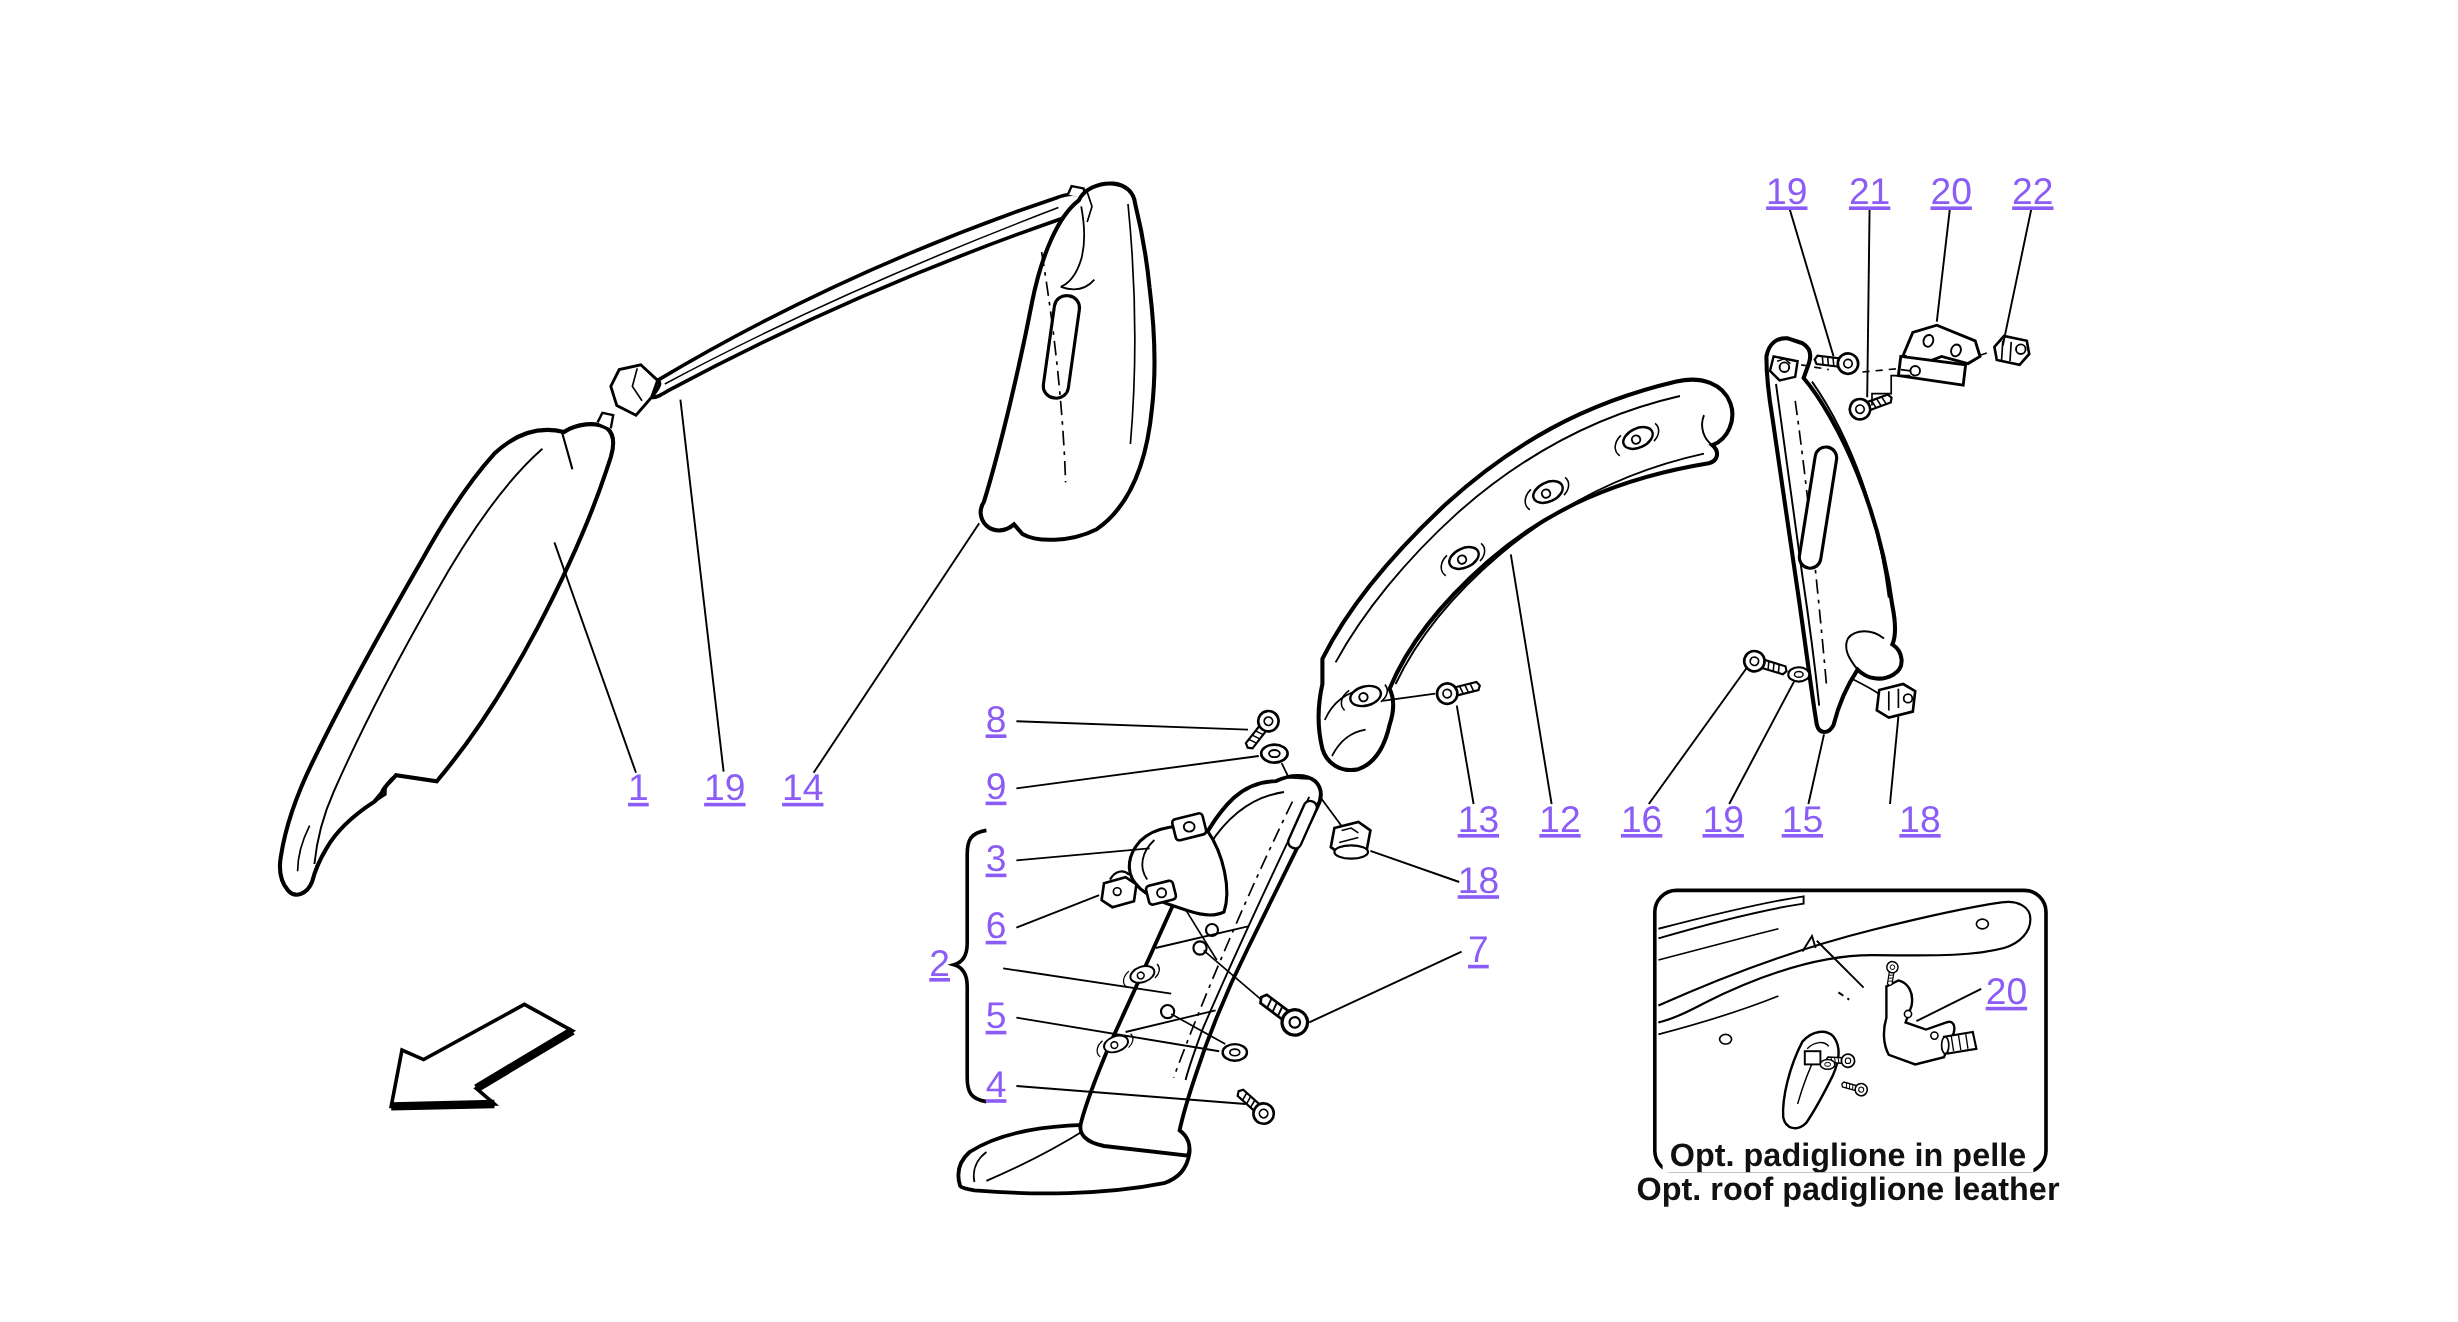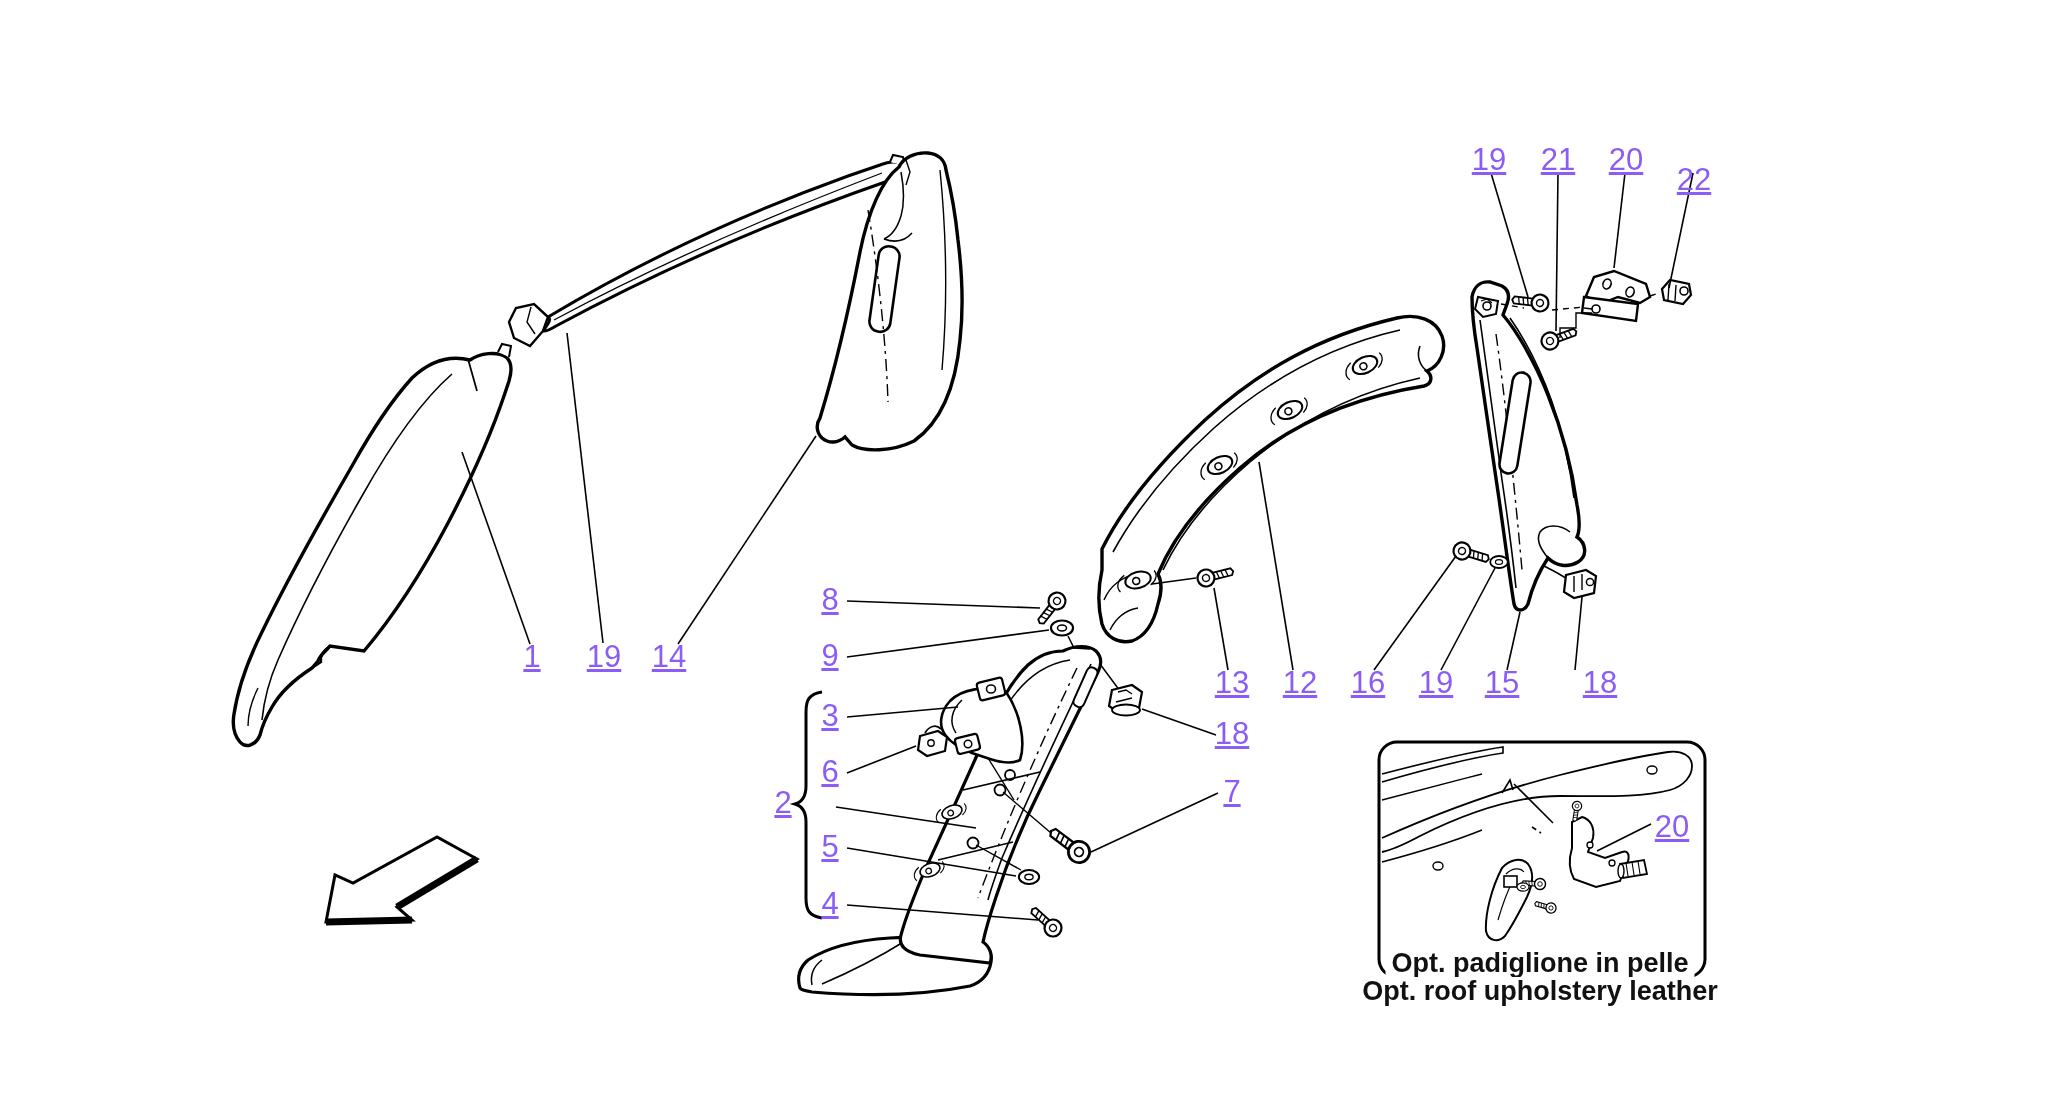--- a/index.html
+++ b/index.html
@@ -291,20 +291,20 @@
       <span class="callout" style="left: 1232px; top: 792px;">7</span>
       <span class="callout" style="left: 1232px; top: 683px;">13</span>
       <span class="callout" style="left: 1300px; top: 683px;">12</span>
       <span class="callout" style="left: 1368px; top: 683px;">16</span>
       <span class="callout" style="left: 1436px; top: 683px;">19</span>
       <span class="callout" style="left: 1502px; top: 683px;">15</span>
       <span class="callout" style="left: 1572px; top: 683px; margin-left: 28px;">18</span>
       <span class="callout" style="left: 1489px; top: 160px;">19</span>
       <span class="callout" style="left: 1558px; top: 160px;">21</span>
       <span class="callout" style="left: 1626px; top: 160px;">20</span>
-      <span class="callout" style="left: 1694px; top: 160px; margin-top: 20px;">22</span>
+      <span class="callout" style="left: 1694px; top: 160px;">22</span>
       <span class="callout" style="left: 1672px; top: 827px;">20</span>
     </div>
 
 <div class="inset-caption" style="left:1540px;top:949px;">Opt. padiglione in pelle</div>
-<div class="inset-caption" style="left:1540px;top:977px;">Opt. roof upholstery leather</div>
+<div class="inset-caption" style="left:1540px;top:977px;">Opt. roof padiglione leather</div>
 
 </div>
 
 </body></html>

